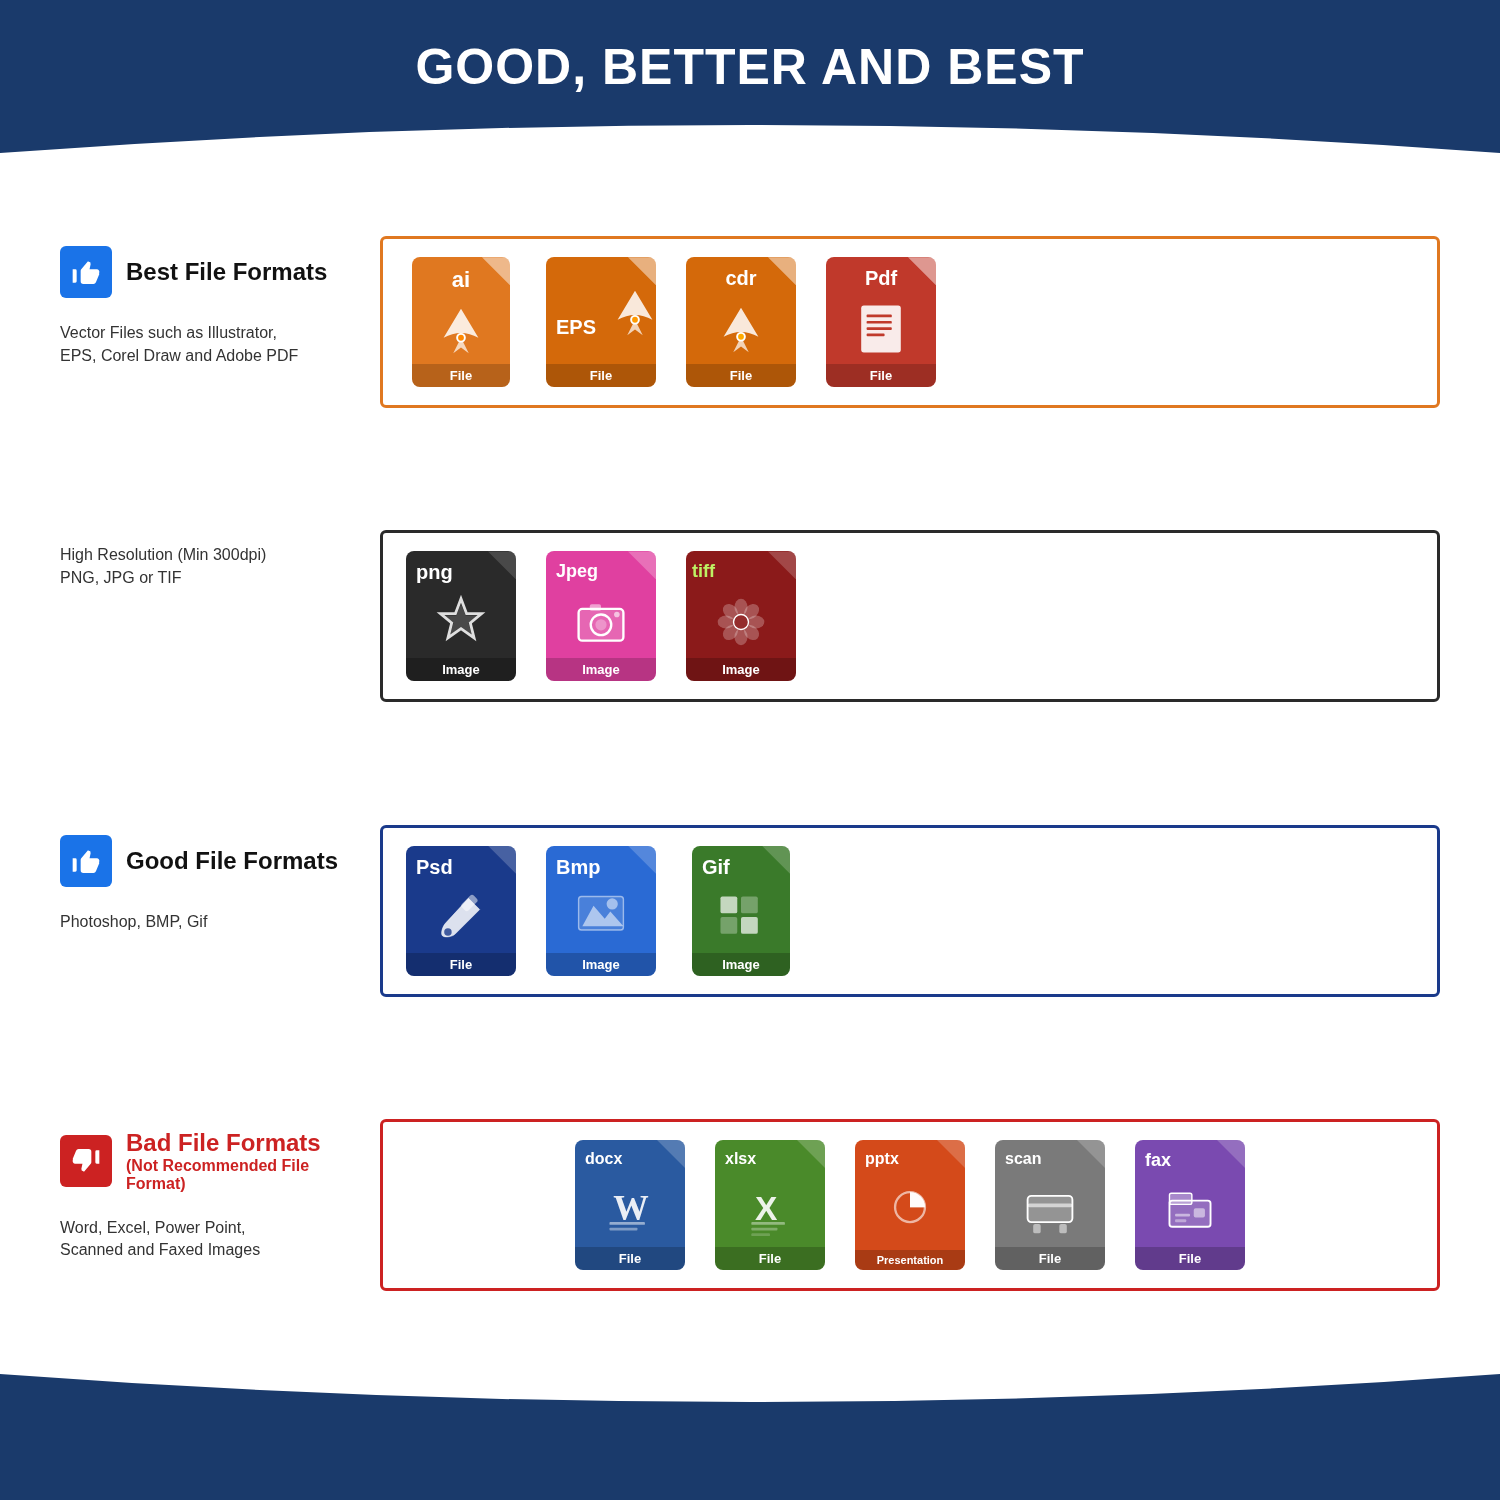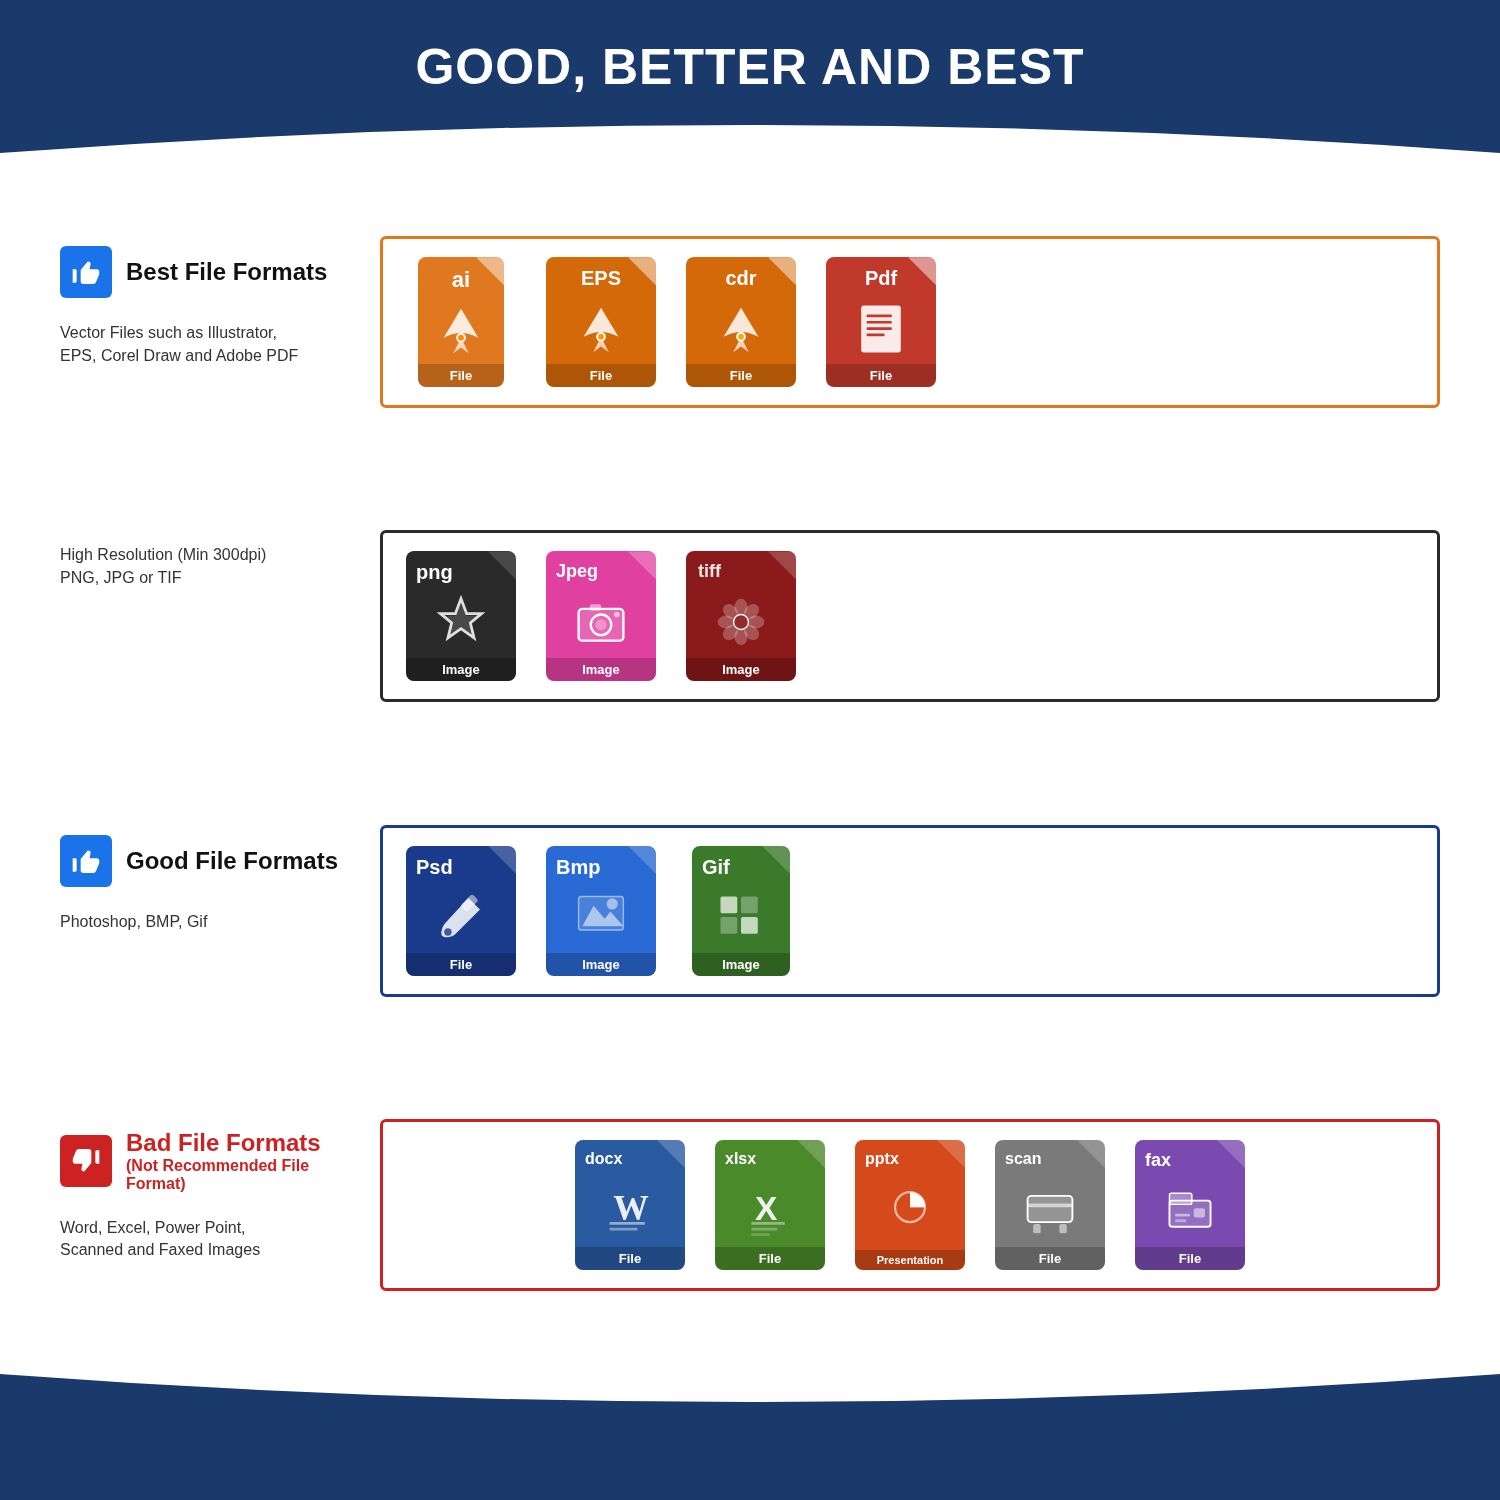--- a/index.html
+++ b/index.html
@@ -234,36 +234,36 @@
                 <path d="M2 20h2a1 1 0 0 0 1-1v-8a1 1 0 0 0-1-1H2v10zm19.83-7.12A2 2 0 0 0 20 10h-5.34l.81-3.89A1.5 1.5 0 0 0 14.02 4.4L13.5 4 8.59 9.71A2 2 0 0 0 8 11v8a2 2 0 0 0 2 2h7.61a2 2 0 0 0 1.84-1.22l2.09-5.07a2 2 0 0 0 .29-1.83z"></path>
               </svg>
           </div>
           <span class="label-title">Best File Formats</span>
         </div>
         <p class="label-desc">Vector Files such as Illustrator,<br>EPS, Corel Draw and Adobe PDF</p>
       </div>
       <div class="files-section" style="border-color:#e07820;">
 
         <div class="file-icon">
-          <div class="file-shape orange" style="width:86px;height:130px;border-radius:8px;position:relative;display:flex;flex-direction:column;">
+          <div class="file-shape orange" style="width:98px;height:130px;border-radius:8px;position:relative;display:flex;flex-direction:column;">
             <div style="position:absolute;top:0;right:0;width:28px;height:28px;background:rgba(255,255,255,0.25);clip-path:polygon(0 0,100% 0,100% 100%);border-radius:0 8px 0 0;"></div>
             <div style="font-size:22px;font-weight:900;color:white;padding:10px 10px 0;text-align:left;">ai</div>
             <div style="flex:1;display:flex;align-items:center;justify-content:center;padding-bottom:20px;">
               <svg viewBox="0 0 60 60" width="58" height="58">
                 <path d="M30 8 L48 38 Q30 28 12 38 Z" fill="#fff" opacity="0.85"></path>
                 <path d="M30 38 L22 54 L30 48 L38 54 Z" fill="#fff" opacity="0.7"></path>
                 <circle cx="30" cy="38" r="4" fill="#ff8800" stroke="white" stroke-width="2"></circle>
               </svg>
             </div>
             <div style="position:absolute;bottom:0;left:0;right:0;text-align:center;color:white;font-size:13px;font-weight:700;padding:4px 0;background:rgba(0,0,0,0.18);border-radius:0 0 8px 8px;">File</div>
           </div>
         </div>
 
         <div class="file-icon">
-          <div class="file-shape" style="background:#d4690a;width:110px;height:130px;border-radius:8px;position:relative;display:flex;flex-direction:column;">
+          <div class="file-shape" style="background:#d4690a;width:110px;height:130px;border-radius:8px;position:relative;display:flex;flex-direction:row;">
             <div style="position:absolute;top:0;right:0;width:28px;height:28px;background:rgba(255,255,255,0.25);clip-path:polygon(0 0,100% 0,100% 100%);border-radius:0 8px 0 0;"></div>
             <div style="font-size:20px;font-weight:900;color:white;padding:10px 10px 0;">EPS</div>
             <div style="flex:1;display:flex;align-items:center;justify-content:center;padding-bottom:20px;">
               <svg viewBox="0 0 60 60" width="58" height="58">
                 <path d="M30 8 L48 38 Q30 28 12 38 Z" fill="#fff" opacity="0.85"></path>
                 <path d="M30 38 L22 54 L30 48 L38 54 Z" fill="#fff" opacity="0.7"></path>
                 <circle cx="30" cy="38" r="4" fill="#ff9900" stroke="white" stroke-width="2"></circle>
               </svg>
             </div>
             <div style="position:absolute;bottom:0;left:0;right:0;text-align:center;color:white;font-size:13px;font-weight:700;padding:4px 0;background:rgba(0,0,0,0.18);border-radius:0 0 8px 8px;">File</div>
@@ -337,21 +337,21 @@
                 <circle cx="47" cy="22" r="3" fill="rgba(255,255,255,0.6)"></circle>
               </svg>
             </div>
             <div style="position:absolute;bottom:0;left:0;right:0;text-align:center;color:white;font-size:13px;font-weight:700;padding:4px 0;background:rgba(0,0,0,0.18);border-radius:0 0 8px 8px;">Image</div>
           </div>
         </div>
 
         <div class="file-icon">
           <div style="background:#8b1a1a;width:110px;height:130px;border-radius:8px;position:relative;display:flex;flex-direction:column;">
             <div style="position:absolute;top:0;right:0;width:28px;height:28px;background:rgba(255,255,255,0.2);clip-path:polygon(0 0,100% 0,100% 100%);border-radius:0 8px 0 0;"></div>
-            <div style="font-size:18px;font-weight:900;color:#e5e5e5;padding:10px 12px 0;">tiff</div>
+            <div style="font-size:18px;font-weight:900;color:#bef264;padding:10px 6px 0;">tiff</div>
             <div style="flex:1;display:flex;align-items:center;justify-content:center;padding-bottom:20px;">
               <svg viewBox="0 0 60 60" width="56" height="56">
                 <circle cx="30" cy="30" r="7" fill="rgba(255,255,255,0.4)"></circle>
                 <ellipse cx="30" cy="14" rx="7" ry="9" fill="rgba(255,255,255,0.25)" transform="rotate(0,30,30)"></ellipse>
                 <ellipse cx="30" cy="14" rx="7" ry="9" fill="rgba(255,255,255,0.25)" transform="rotate(45,30,30)"></ellipse>
                 <ellipse cx="30" cy="14" rx="7" ry="9" fill="rgba(255,255,255,0.25)" transform="rotate(90,30,30)"></ellipse>
                 <ellipse cx="30" cy="14" rx="7" ry="9" fill="rgba(255,255,255,0.25)" transform="rotate(135,30,30)"></ellipse>
                 <ellipse cx="30" cy="14" rx="7" ry="9" fill="rgba(255,255,255,0.25)" transform="rotate(180,30,30)"></ellipse>
                 <ellipse cx="30" cy="14" rx="7" ry="9" fill="rgba(255,255,255,0.25)" transform="rotate(225,30,30)"></ellipse>
                 <ellipse cx="30" cy="14" rx="7" ry="9" fill="rgba(255,255,255,0.25)" transform="rotate(270,30,30)"></ellipse>

